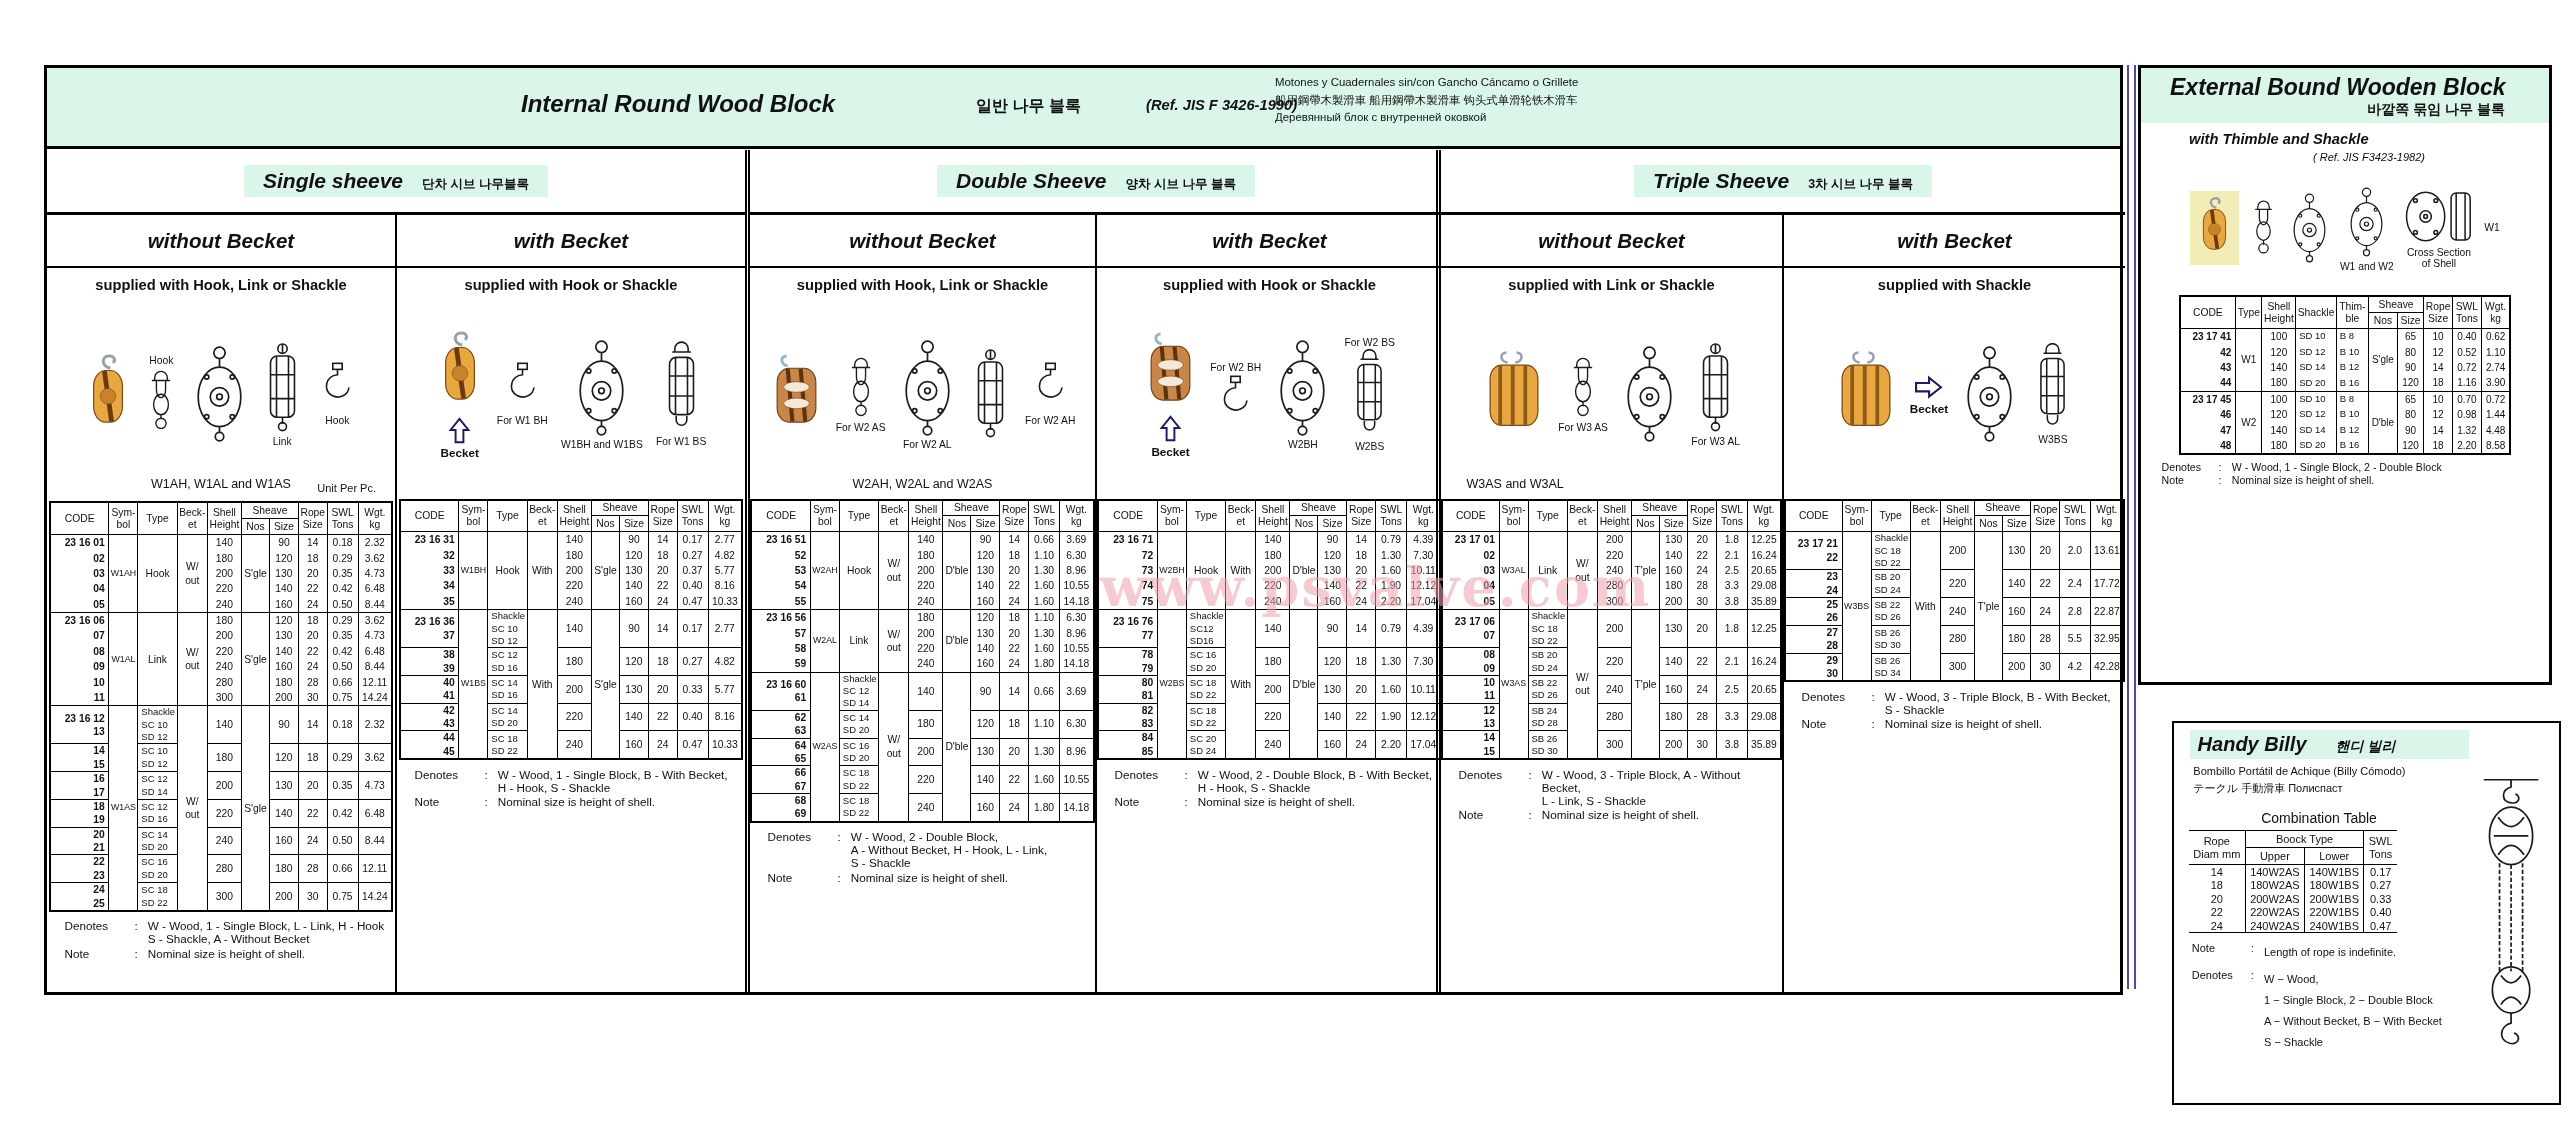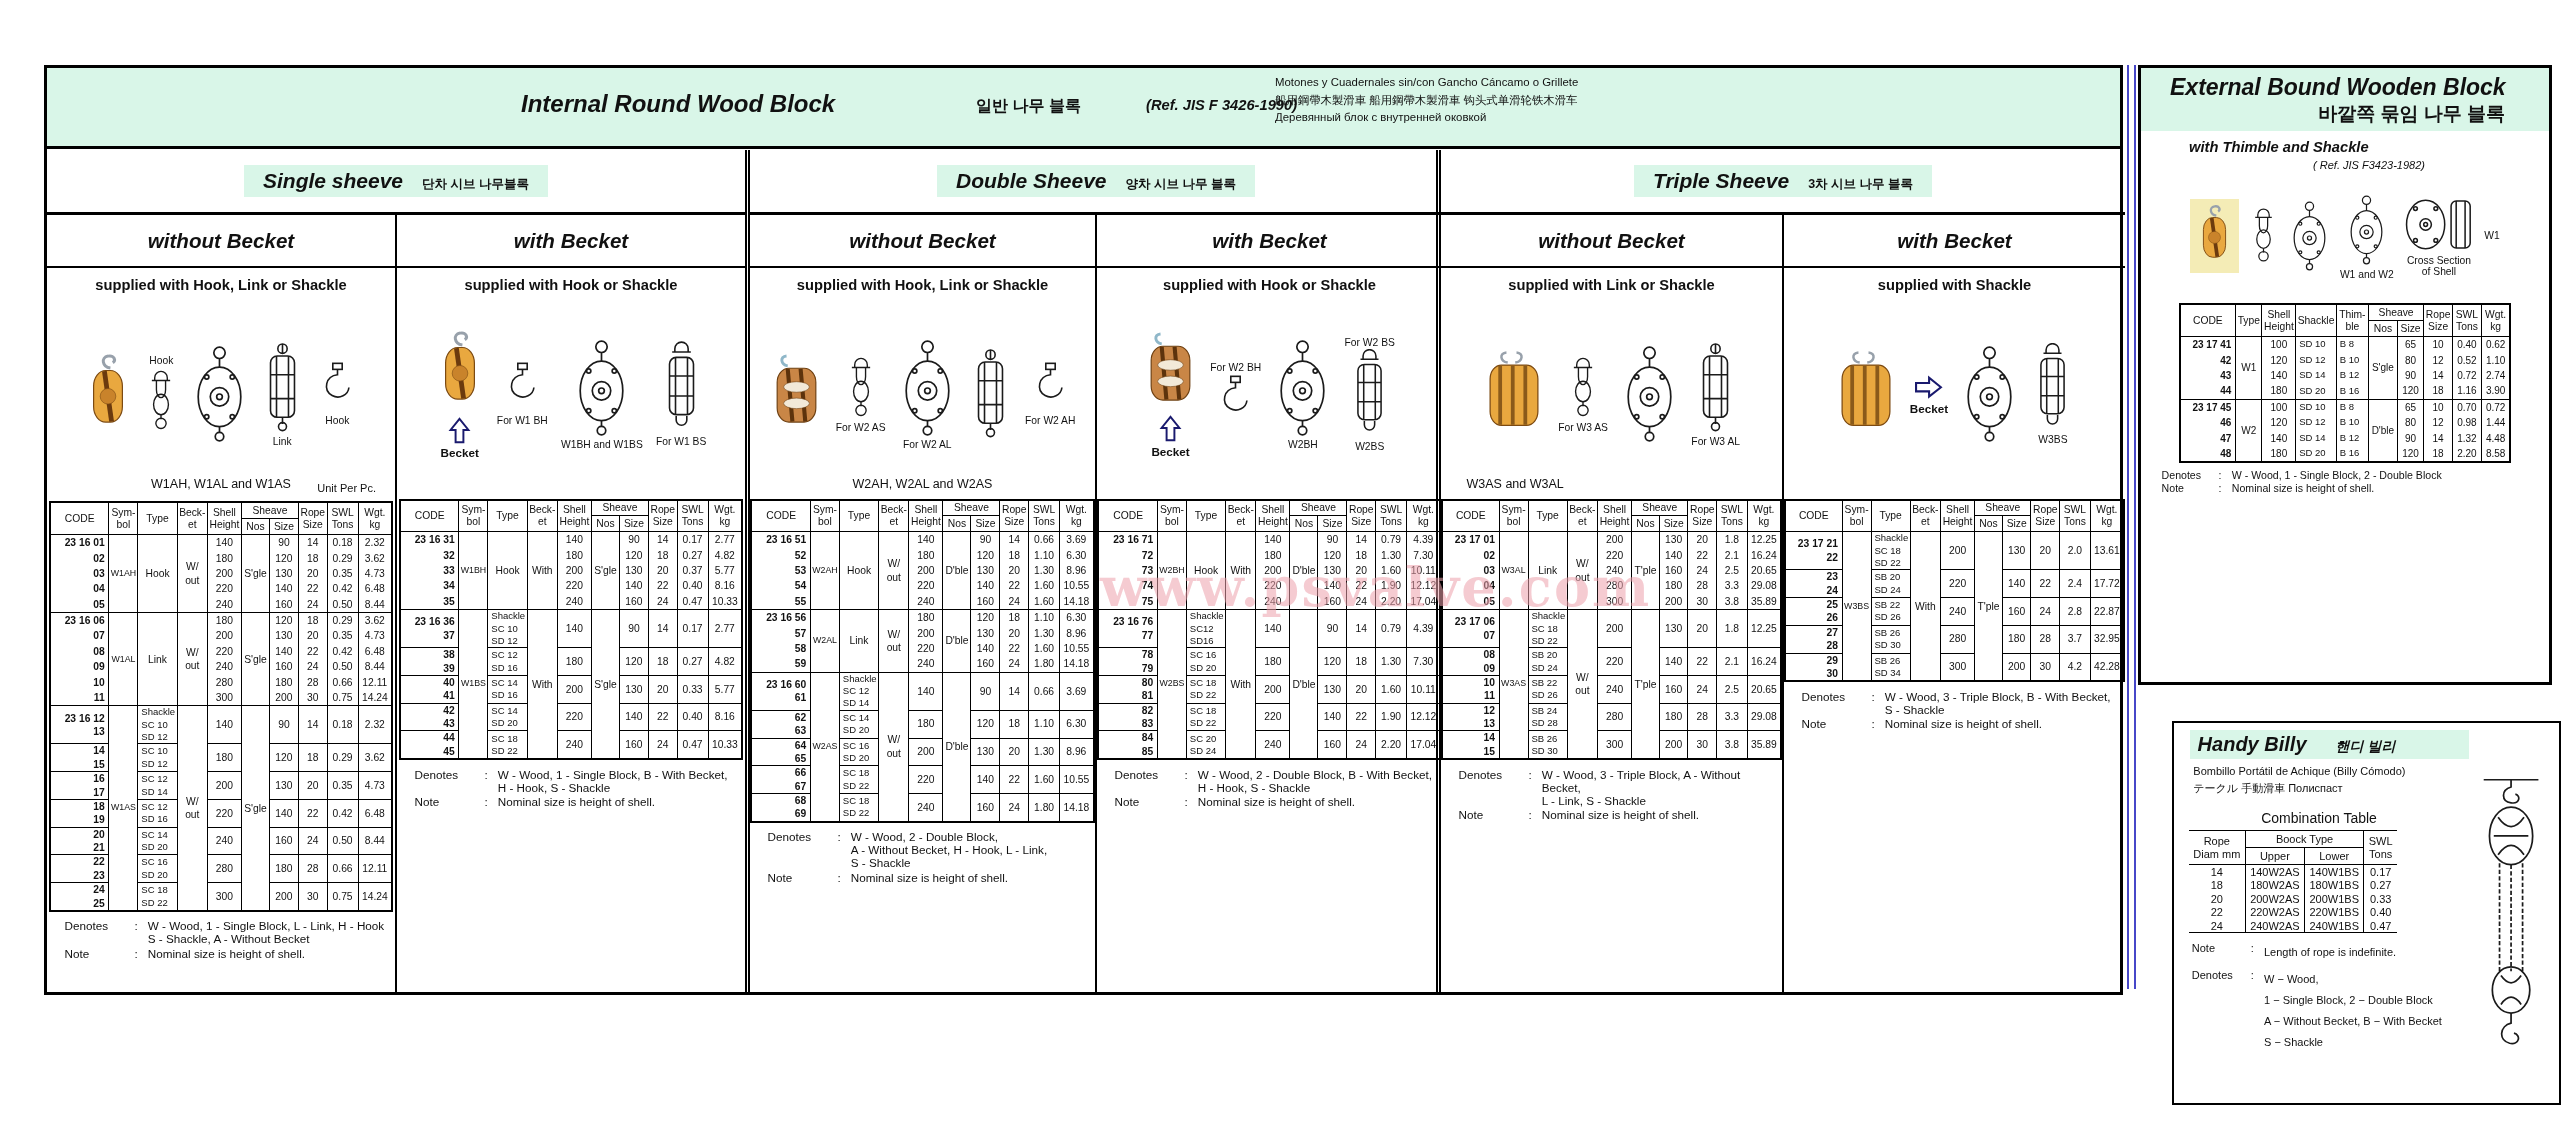--- a/index.html
+++ b/index.html
@@ -66,21 +66,21 @@
   .dtxt{flex:1;}
 
   
   .blue-stripe{position:absolute;left:2127px;top:65px;width:5.1px;height:924px;
                border-left:2.2px solid #4747c8;border-right:2.2px solid #4747c8;}
 
   
   .ext-box{position:absolute;left:2138px;top:65px;width:408px;height:614px;border:3.7px solid #000;}
   .ext-header{background:#d9f6e8;padding:5.9px 0 4.4px 0;}
   .ext-header .t-en{display:block;font-style:italic;font-weight:bold;font-size:23px;padding-left:29px;}
-  .ext-header .t-ko{display:block;font-weight:bold;font-size:19px;text-align:right;padding-right:44px;}
+  .ext-header .t-ko{display:block;font-weight:bold;font-size:14px;text-align:right;padding-right:44px;}
   .ext-lines{padding:5.9px 0 0 48px;font-size:11px;line-height:1.45;}
   .ext-lines .l1{font-style:italic;font-weight:bold;font-size:14.7px;}
   .ext-lines .l2{font-style:italic;font-weight:normal;font-size:11px;text-align:center;}
   .ext-fig{height:123px;position:relative;display:flex;align-items:center;justify-content:center;gap:10.3px;}
   table.blk.ext{font-size:10px;}
   .ext-den{margin:5.9px 7.3px 0 20.6px;font-size:10.6px;}
   .ext-den .dlab{flex:0 0 57px;}
 
   
   .handy-box{position:absolute;left:2172px;top:721px;width:376px;height:380px;border:2.9px solid #000;padding-left:9px;}
@@ -1403,21 +1403,21 @@
                     <td>22.87</td>
                   </tr>
                   <tr class="sub-top">
                     <td class="code">27
 28</td>
                     <td class="type">SB 26
 SD 30</td>
                     <td>280</td>
                     <td>180</td>
                     <td>28</td>
-                    <td>3.7</td>
+                    <td>5.5</td>
                     <td>32.95</td>
                   </tr>
                   <tr class="sub-top">
                     <td class="code">29
 30</td>
                     <td class="type">SB 26
 SD 34</td>
                     <td>300</td>
                     <td>200</td>
                     <td>30</td>

